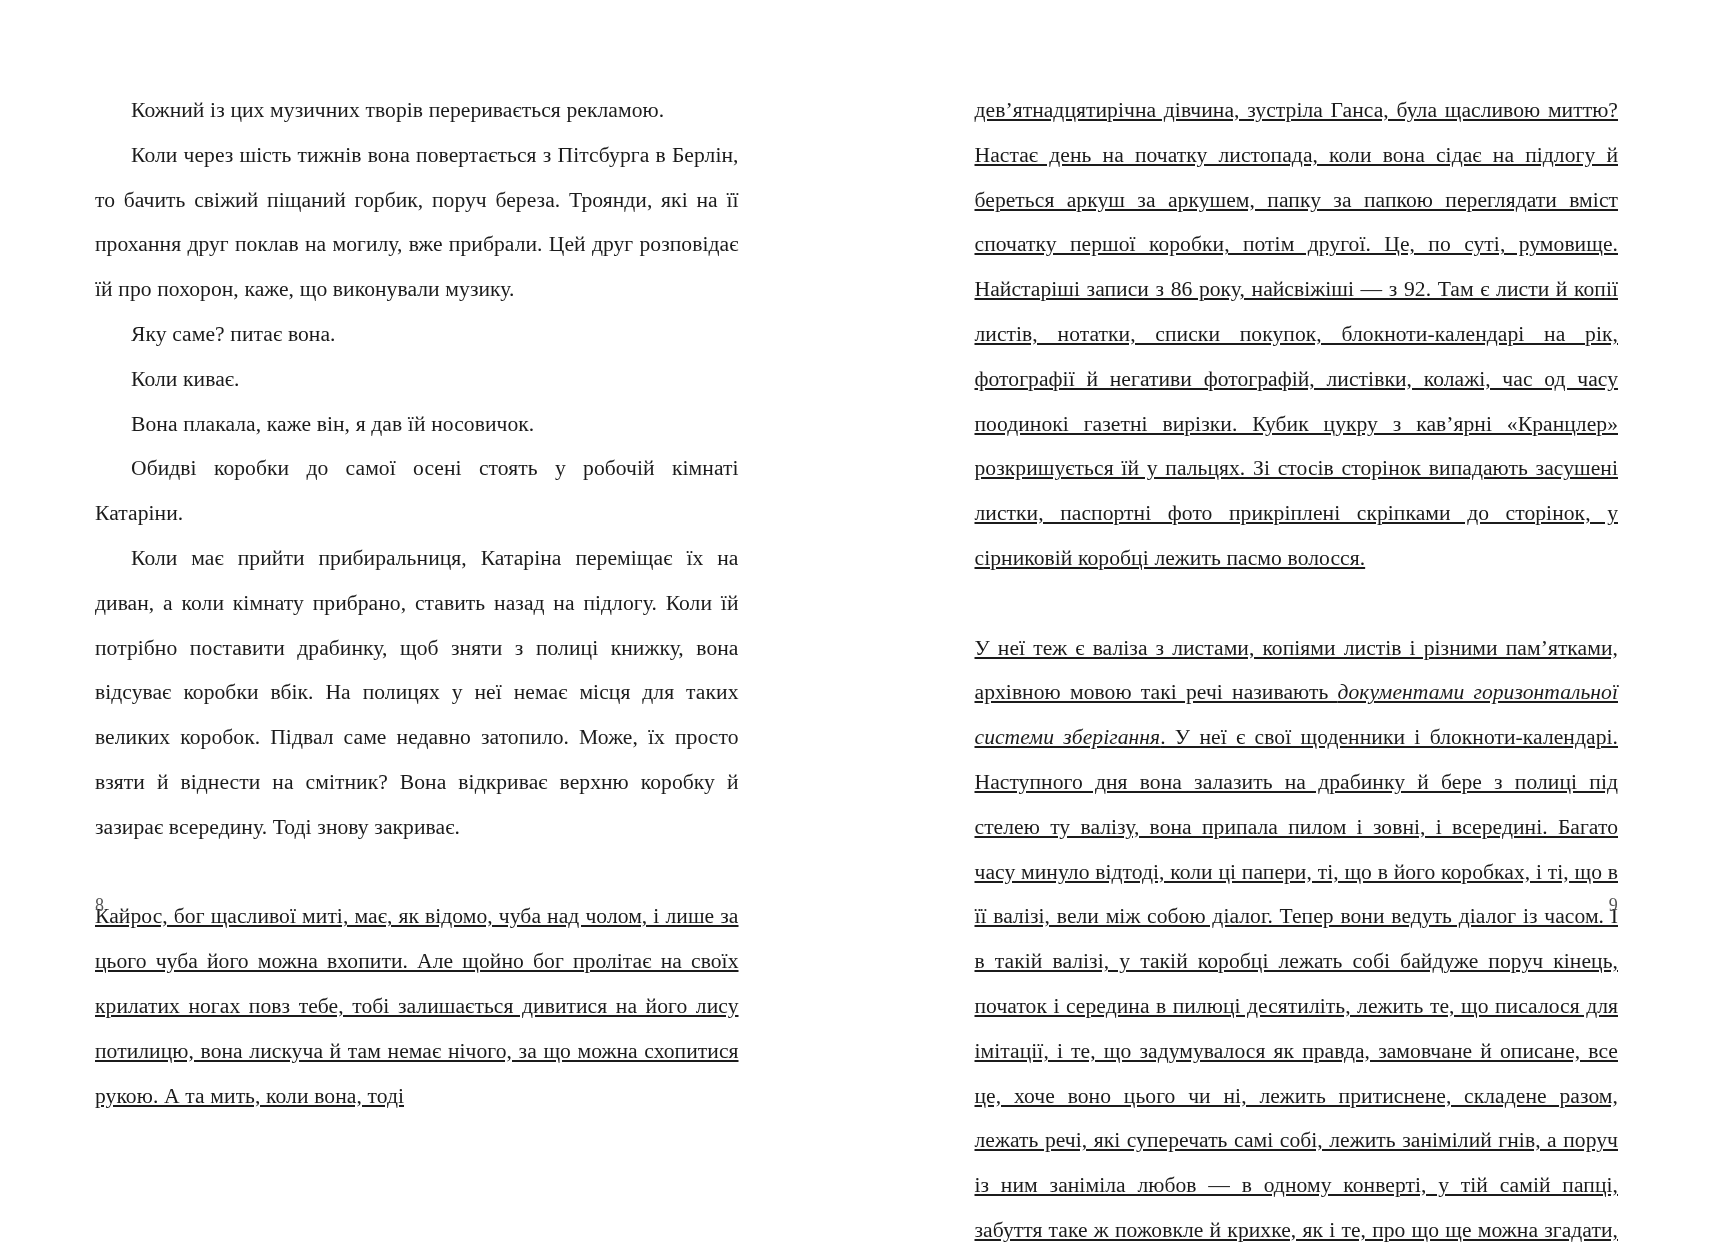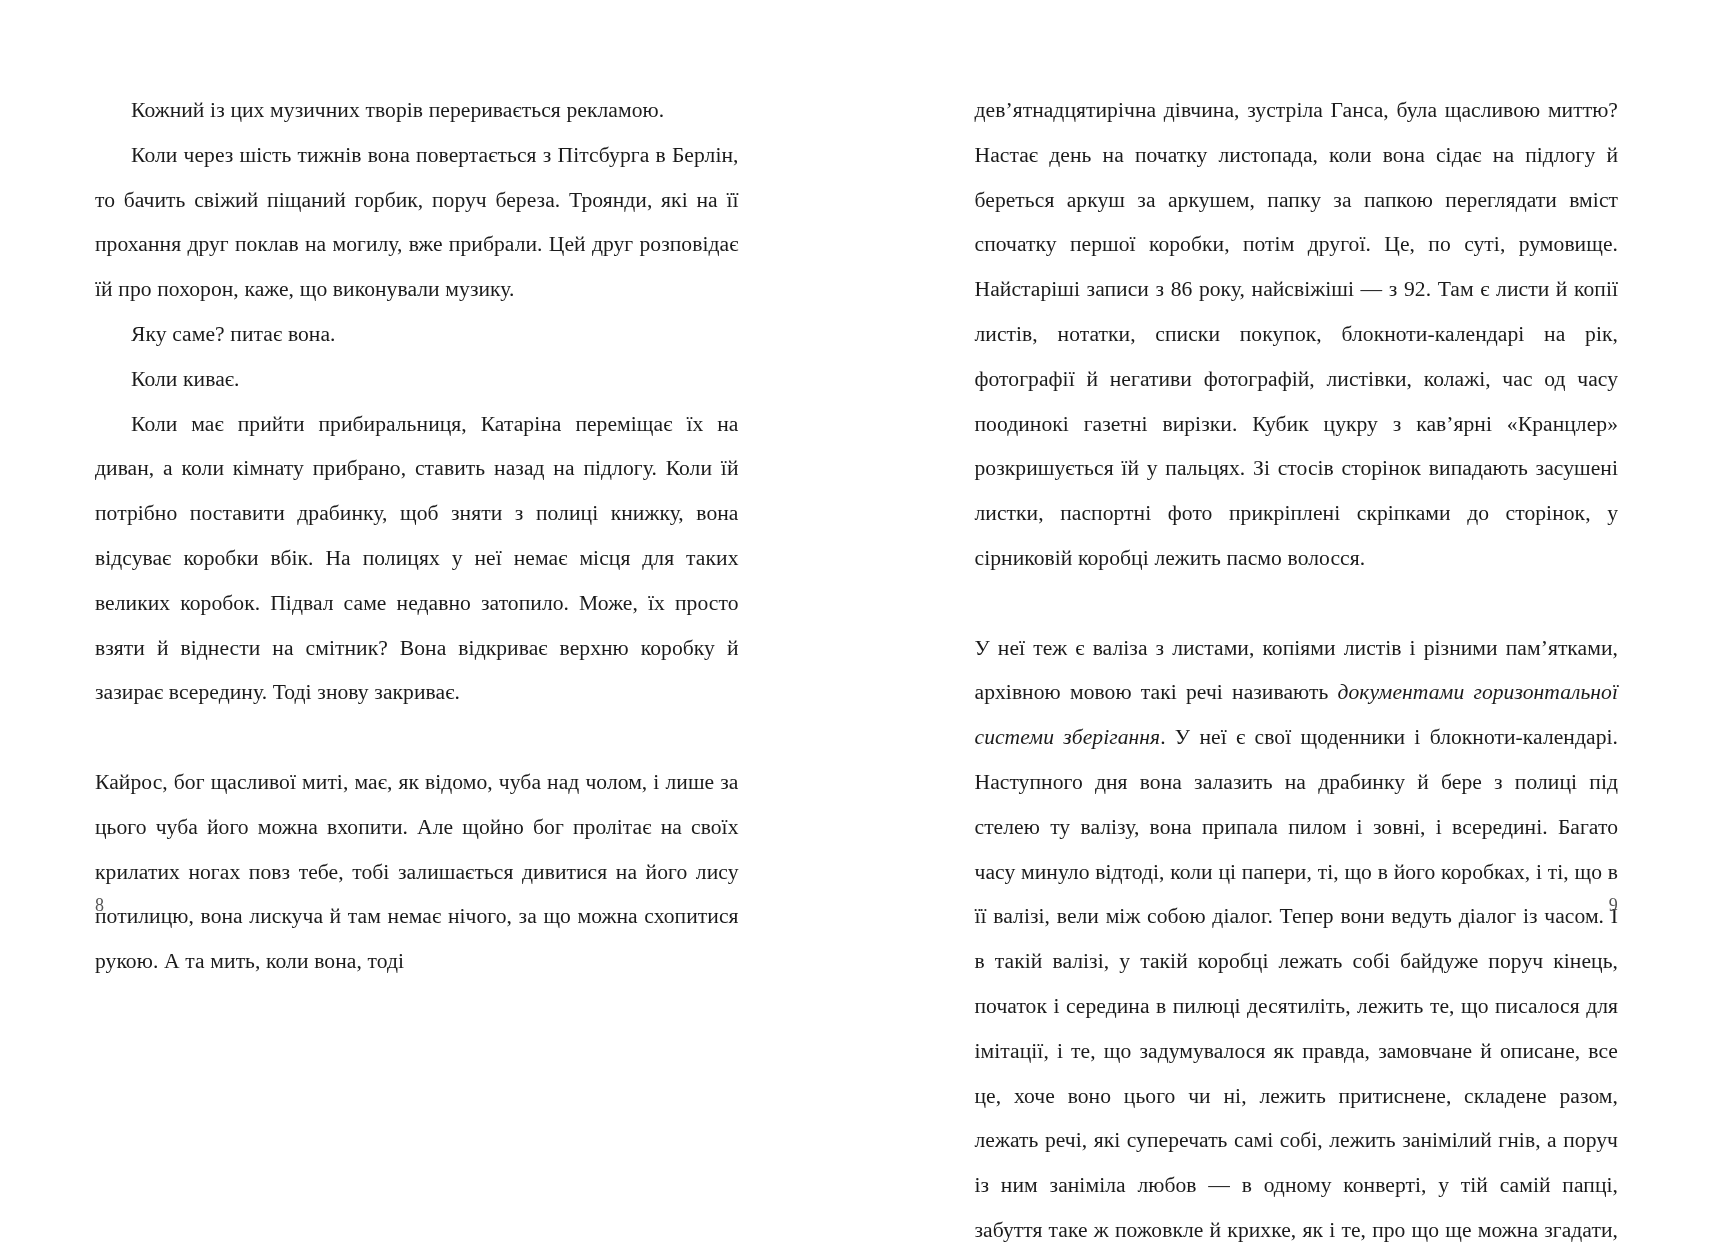--- a/index.html
+++ b/index.html
@@ -44,20 +44,21 @@
     text-align: justify;
     text-indent: 36px;
     letter-spacing: 0.05px;
     word-spacing: 0.2px;
     hyphens: none;
     -webkit-hyphens: none;
   }
 
   p.para.no-indent {
     text-indent: 0;
+    text-decoration: underline;
   }
 
   p.para.block-gap {
     margin-top: 44.8px;
   }
 
   p.para.last-line-natural:last-child {
     text-align-last: left;
   }
 
@@ -80,20 +81,22 @@
 <body>
 
 <div class="spread">
 
   <div class="page page-left">
     <div class="text-column">
       <p class="para">Кожний із цих музичних творів переривається рекламою.</p>
       <p class="para">Коли через шість тижнів вона повертається з Пітсбурга в Берлін, то бачить свіжий піщаний горбик, поруч береза. Троянди, які на її прохання друг поклав на могилу, вже прибрали. Цей друг розповідає їй про похорон, каже, що виконували музику.</p>
       <p class="para">Яку саме? питає вона.</p>
       <p class="para">Коли киває.</p>
+      <p class="para">Вона плакала, каже він, я дав їй носовичок.</p>
+      <p class="para">Обидві коробки до самої осені стоять у робочій кімнаті Катаріни.</p>
       <p class="para">Коли має прийти прибиральниця, Катаріна переміщає їх на диван, а коли кімнату прибрано, ставить назад на підлогу. Коли їй потрібно поставити драбинку, щоб зняти з полиці книжку, вона відсуває коробки вбік. На полицях у неї немає місця для таких великих коробок. Підвал саме недавно затопило. Може, їх просто взяти й віднести на смітник? Вона відкриває верхню коробку й зазирає всередину. Тоді знову закриває.</p>
       <p class="para no-indent block-gap last-line-natural">Кайрос, бог щасливої миті, має, як відомо, чуба над чолом, і лише за цього чуба його можна вхопити. Але щойно бог пролітає на своїх крилатих ногах повз тебе, тобі залишається дивитися на його лису потилицю, вона лискуча й там немає нічого, за що можна схопитися рукою. А та мить, коли вона, тоді</p>
     </div>
     <div class="folio folio-left">8</div>
   </div>
 
   <div class="page page-right">
     <div class="text-column">
       <p class="para no-indent">дев’ятнадцятирічна дівчина, зустріла Ганса, була щасливою миттю? Настає день на початку листопада, коли вона сідає на підлогу й береться аркуш за аркушем, папку за папкою переглядати вміст спочатку першої коробки, потім другої. Це, по суті, румовище. Найстаріші записи з 86 року, найсвіжіші — з 92. Там є листи й копії листів, нотатки, списки покупок, блокноти-календарі на рік, фотографії й негативи фотографій, листівки, колажі, час од часу поодинокі газетні вирізки. Кубик цукру з кав’ярні «Кранцлер» розкришується їй у пальцях. Зі стосів сторінок випадають засушені листки, паспортні фото прикріплені скріпками до сторінок, у сірниковій коробці лежить пасмо волосся.</p>
       <p class="para no-indent block-gap last-line-natural">

